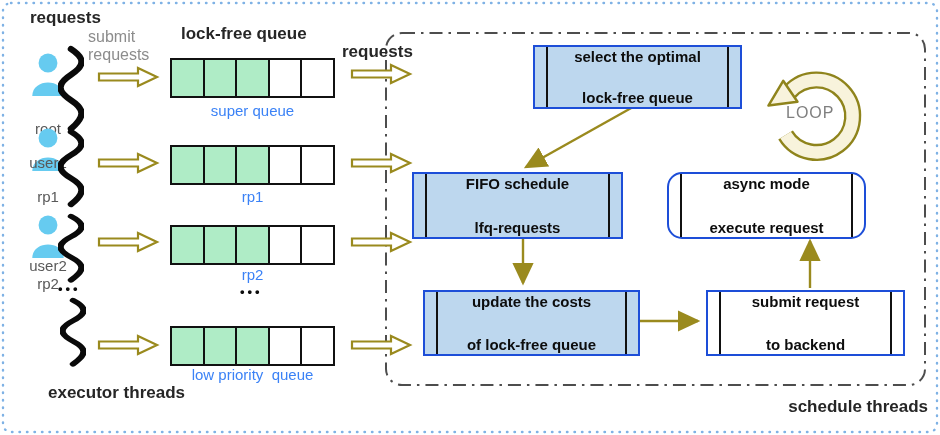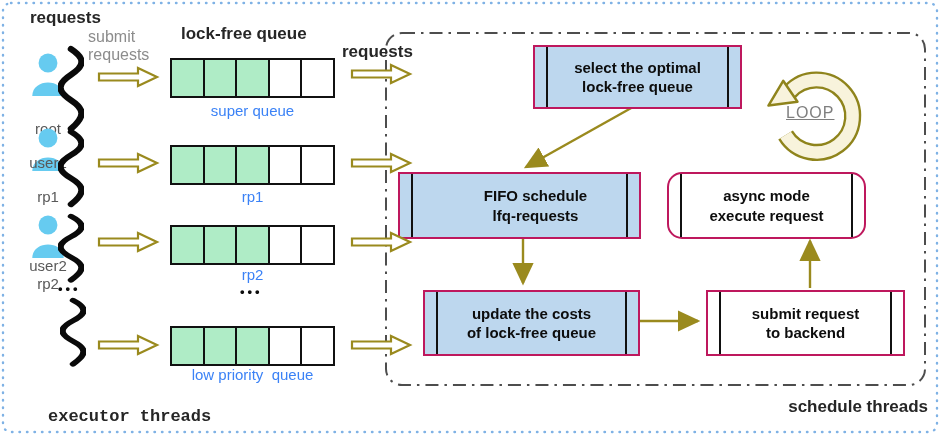--- a/index.html
+++ b/index.html
@@ -11,30 +11,30 @@
   .hdr{font-weight:bold;color:#262626;font-size:17px;}
   .gray{color:#8c8c8c;font-size:16px;line-height:1.12;text-align:left;white-space:pre-line;}
   .qlabel{color:#3b82f6;font-size:15px;text-align:center;white-space:pre;}
   .ulabel{color:#595959;font-size:15px;text-align:center;line-height:1.2;}
   .dots{color:#0d0d0d;font-size:13px;font-weight:bold;letter-spacing:3px;}
   .queue{position:absolute;display:flex;height:40px;width:165px;}
   .queue .cell{width:33px;height:36px;background:#fff;border:2px solid #111;margin-left:-2px;}
   .queue .cell:first-child{margin-left:0;}
   .queue .cell.filled{background:#AFECC6;}
   .fc-box{
-    position:absolute;border:2px solid #be185d;display:flex;flex-direction:column;
-    justify-content:center;text-align:center;font-weight:bold;font-size:15px;
+    position:absolute;border:2px solid #1d4ed8;display:flex;flex-direction:column;
+    justify-content:space-between;text-align:center;font-weight:bold;font-size:15px;
     color:#0d0d0d;line-height:1.3;
   }
   .fc-box::before,.fc-box::after{content:"";position:absolute;top:0;bottom:0;width:2px;background:#111;}
   .fc-box::before{left:11px;}
   .fc-box::after{right:11px;}
   .fc-blue{background:#BDD7EE;}
   .fc-white{background:#ffffff;}
-  .loop-label{color:#7f7f7f;font-size:16px;letter-spacing:1px;text-decoration:underline;}
+  .loop-label{color:#7f7f7f;font-size:16px;letter-spacing:1px;}
   svg{display:block;}
   .overlay{position:absolute;left:0;top:0;pointer-events:none;}
 </style>
 </head>
 <body>
 
 <div class="canvas">
 
   <svg class="overlay" width="940" height="435">
     <defs>
@@ -141,28 +141,28 @@
       <div class="cell filled"></div>
       <div class="cell filled"></div>
       <div class="cell"></div>
       <div class="cell"></div>
     </div>
   <div class="abs qlabel" style="left:160px;top:366px;width:185px;">low priority  queue</div>
   <svg class="abs" style="left:350px;top:333px;z-index:2;" width="64" height="24" viewBox="0 0 64 24">
     <polygon points="2,8.5 41,8.5 41,3 60,12 41,21 41,15.5 2,15.5" fill="#fff" stroke="#9A8A1E" stroke-width="2.2"></polygon>
   </svg>
 
-  <div class="abs hdr" style="left:48px;top:407px;font-family:Liberation Mono, monospace;">executor threads</div>
+  <div class="abs hdr" style="left:48px;top:383px;">executor threads</div>
   <div class="abs hdr" style="left:770px;top:397px;width:158px;text-align:right;">schedule threads</div>
 
   <div class="fc-box fc-blue" style="left:533px;top:45px;width:205px;height:60px;">
     <div>select the optimal</div>
     <div>lock-free queue</div>
   </div>
-  <div class="fc-box fc-blue" style="left:398px;top:172px;width:207px;height:63px;padding-left:32px;">
+  <div class="fc-box fc-blue" style="left:412px;top:172px;width:207px;height:63px;">
     <div>FIFO schedule</div>
     <div>lfq-requests</div>
   </div>
   <div class="fc-box fc-white" style="left:667px;top:172px;width:195px;height:63px;border-radius:15px;">
     <div>async mode</div>
     <div>execute request</div>
   </div>
   <div class="fc-box fc-blue" style="left:423px;top:290px;width:213px;height:62px;">
     <div>update the costs</div>
     <div>of lock-free queue</div>

